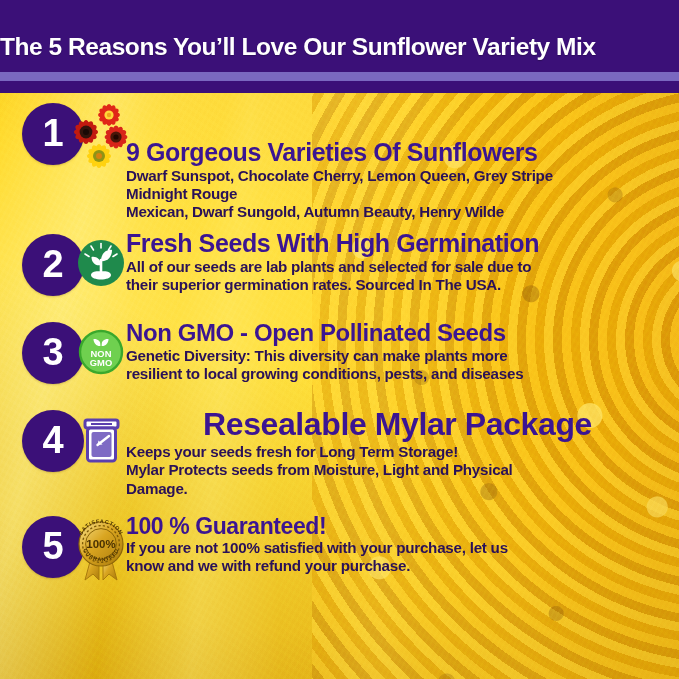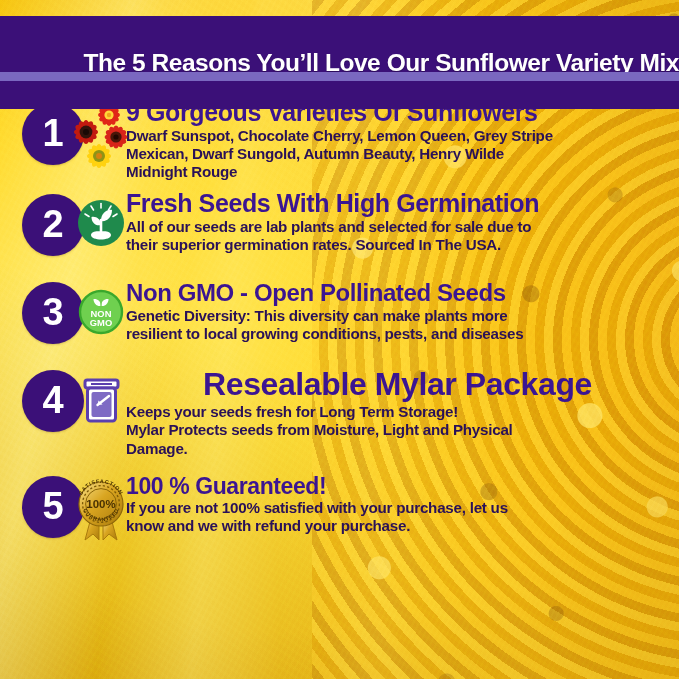--- a/index.html
+++ b/index.html
@@ -87,27 +87,27 @@
   }
   .bg-vignette {
     position: absolute;
     inset: 0;
     background: radial-gradient(ellipse 95% 85% at 42% 46%, rgba(0,0,0,0) 55%, rgba(120,78,4,0.16) 100%);
   }
 
   
   .header {
     position: absolute;
-    top: 16px; left: 0; right: 0;
+    top: 0; left: 0; right: 0;
     height: 93px;
     background: #3b1078;
     z-index: 5;
     display: flex;
     align-items: center;
-    justify-content: flex-end;
+    justify-content: flex-start;
   }
   .header-title {
     color: #ffffff;
     font-size: 24.5px;
     font-weight: bold;
     letter-spacing: -0.45px;
     white-space: nowrap;
     text-shadow: 0 1px 1px rgba(0,0,0,0.25);
   }
   .header-stripe {
@@ -186,21 +186,21 @@
     font-size: 15.2px;
     font-weight: bold;
     line-height: 1.20;
     letter-spacing: -0.25px;
     margin: 0;
   }
   .row-body div { white-space: nowrap; }
 
   
   .row-1 { margin-top: 2px; }
-  .row-1 .row-heading { font-size: 25px; }
+  .row-1 .row-heading { font-size: 25px; margin-top: 40px; }
   .row-2 .row-heading { font-size: 25px; }
   .row-3 .row-heading { font-size: 24px; }
   .row-4 .row-heading { font-size: 32px; text-align: center; }
   .row-5 .row-heading { font-size: 23px; }
   .row-2 { margin-top: 6px; }
   .row-3 { margin-top: 10px; }
   .row-4 { margin-top: 10px; }
   .row-5 { margin-top: 12px; }
   .row-3 .row-text, .row-4 .row-text, .row-5 .row-text { padding-top: 4px; }
 </style>
@@ -283,22 +283,22 @@
               <circle r="6" fill="#8f9416"></circle>
                 <circle r="3" fill="#d7820e"></circle>
             </g>
           </svg>
         </div>
       </div>
       <div class="row-text">
         <p class="row-heading">9 Gorgeous Varieties Of Sunflowers</p>
         <div class="row-body">
           <div>Dwarf Sunspot, Chocolate Cherry, Lemon Queen, Grey Stripe</div>
+          <div>Midnight Rouge</div>
           <div>Mexican, Dwarf Sungold, Autumn Beauty, Henry Wilde</div>
-          <div>Midnight Rouge</div>
         </div>
       </div>
     </div>
 
     <div class="row row-2">
       <div class="badge-wrap">
         <div class="num-circle">
           <span>2</span>
         </div>
         <div class="icon-slot">

